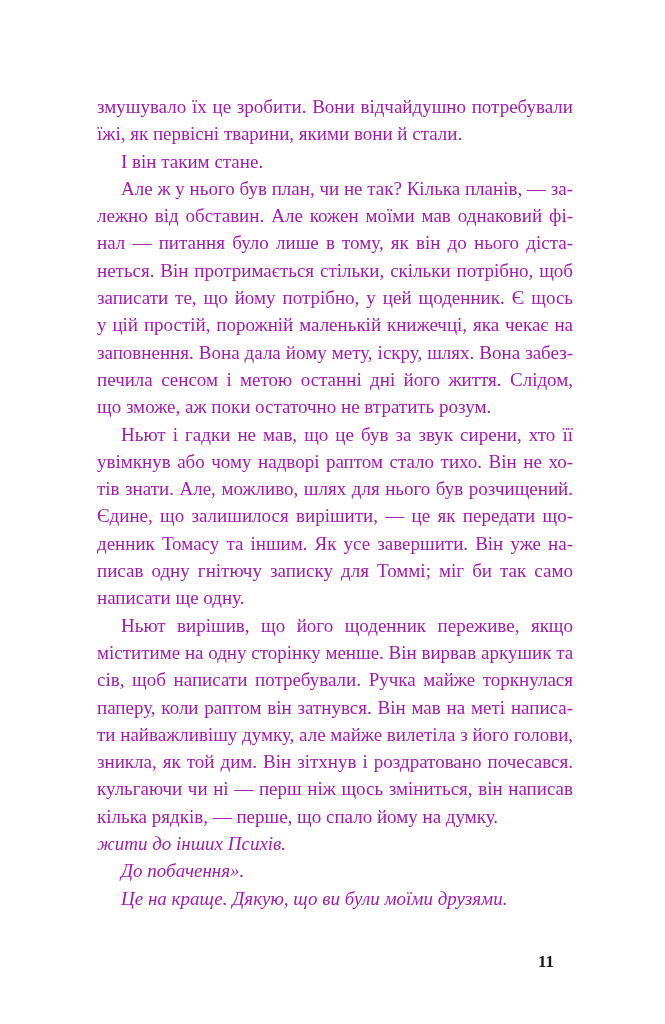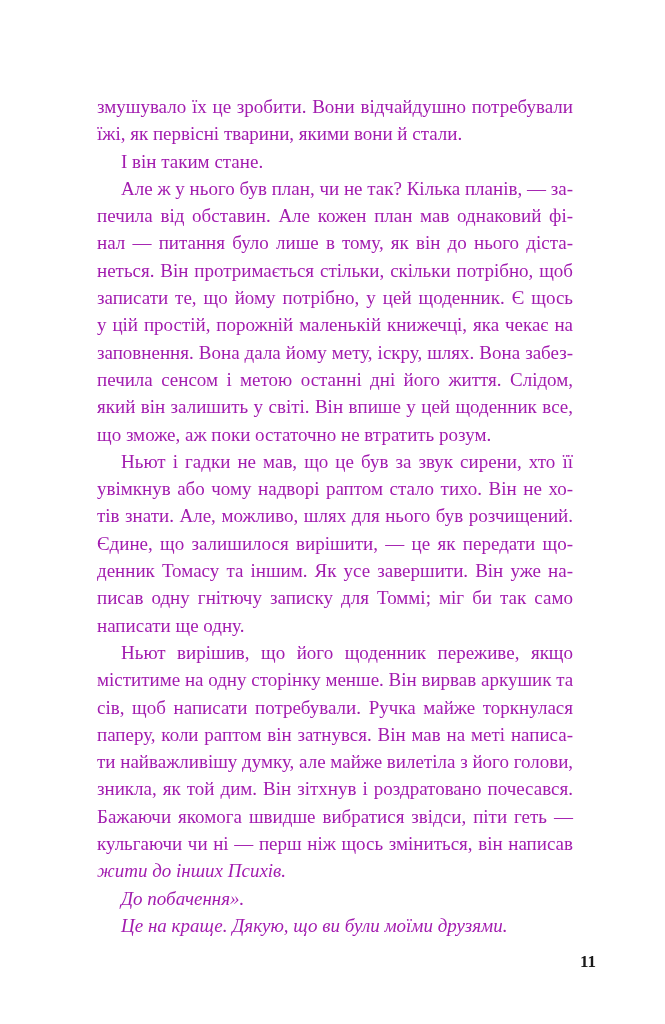--- a/index.html
+++ b/index.html
@@ -19,59 +19,57 @@
   .line.indent { padding-left: 24px; }
   .line.italic { font-style: italic; }
   .page-number {
     position: absolute;
     left: 538px;
     top: 952px;
     font-family: "Liberation Serif", "DejaVu Serif", serif;
     font-weight: bold;
     font-size: 17px;
     color: #1a1a1a;
-    margin-left: 42px;
   }
 </style>
 </head>
 <body>
 
 <div class="page">
 
   <span class="line">змушувало їх це зробити. Вони відчайдушно потребували</span>
   <span class="line last">їжі, як первісні тварини, якими вони й стали.</span>
 
   <span class="line indent last">І він таким стане.</span>
 
   <span class="line indent">Але ж у нього був план, чи не так? Кілька планів, — за-</span>
-  <span class="line">печила від обставин. Але кожен план мав однаковий фі-</span>
+  <span class="line">лежно від обставин. Але кожен моїми мав однаковий фі-</span>
   <span class="line">нал — питання було лише в тому, як він до нього діста-</span>
   <span class="line">неться. Він протримається стільки, скільки потрібно, щоб</span>
   <span class="line">записати те, що йому потрібно, у цей щоденник. Є щось</span>
   <span class="line">у цій простій, порожній маленькій книжечці, яка чекає на</span>
   <span class="line">заповнення. Вона дала йому мету, іскру, шлях. Вона забез-</span>
   <span class="line">печила сенсом і метою останні дні його життя. Слідом,</span>
-  <span class="line">який він залишить у світі. Він впише у цей щоденник все,</span>
   <span class="line last">що зможе, аж поки остаточно не втратить розум.</span>
 
   <span class="line indent">Ньют і гадки не мав, що це був за звук сирени, хто її</span>
   <span class="line">увімкнув або чому надворі раптом стало тихо. Він не хо-</span>
   <span class="line">тів знати. Але, можливо, шлях для нього був розчищений.</span>
   <span class="line">Єдине, що залишилося вирішити, — це як передати що-</span>
   <span class="line">денник Томасу та іншим. Як усе завершити. Він уже на-</span>
   <span class="line">писав одну гнітючу записку для Томмі; міг би так само</span>
   <span class="line last">написати ще одну.</span>
 
   <span class="line indent">Ньют вирішив, що його щоденник переживе, якщо</span>
   <span class="line">міститиме на одну сторінку менше. Він вирвав аркушик та</span>
   <span class="line">сів, щоб написати потребували. Ручка майже торкнулася</span>
   <span class="line">паперу, коли раптом він затнувся. Він мав на меті написа-</span>
   <span class="line">ти найважливішу думку, але майже вилетіла з його голови,</span>
   <span class="line">зникла, як той дим. Він зітхнув і роздратовано почесався.</span>
-  <span class="line">Бажаючи якомога швидше вибратися звідси, піти геть —</span>
   <span class="line">кульгаючи чи ні — перш ніж щось зміниться, він написав</span>
+  <span class="line last">кілька рядків, — перше, що спало йому на думку.</span>
 
   <span class="line italic last">жити до інших Психів.</span>
   <span class="line indent italic last">До побачення».</span>
   <span class="line indent italic last">Це на краще. Дякую, що ви були моїми друзями.</span>
 </div>
 
 <div class="page-number">11</div>
 
 </body></html>

